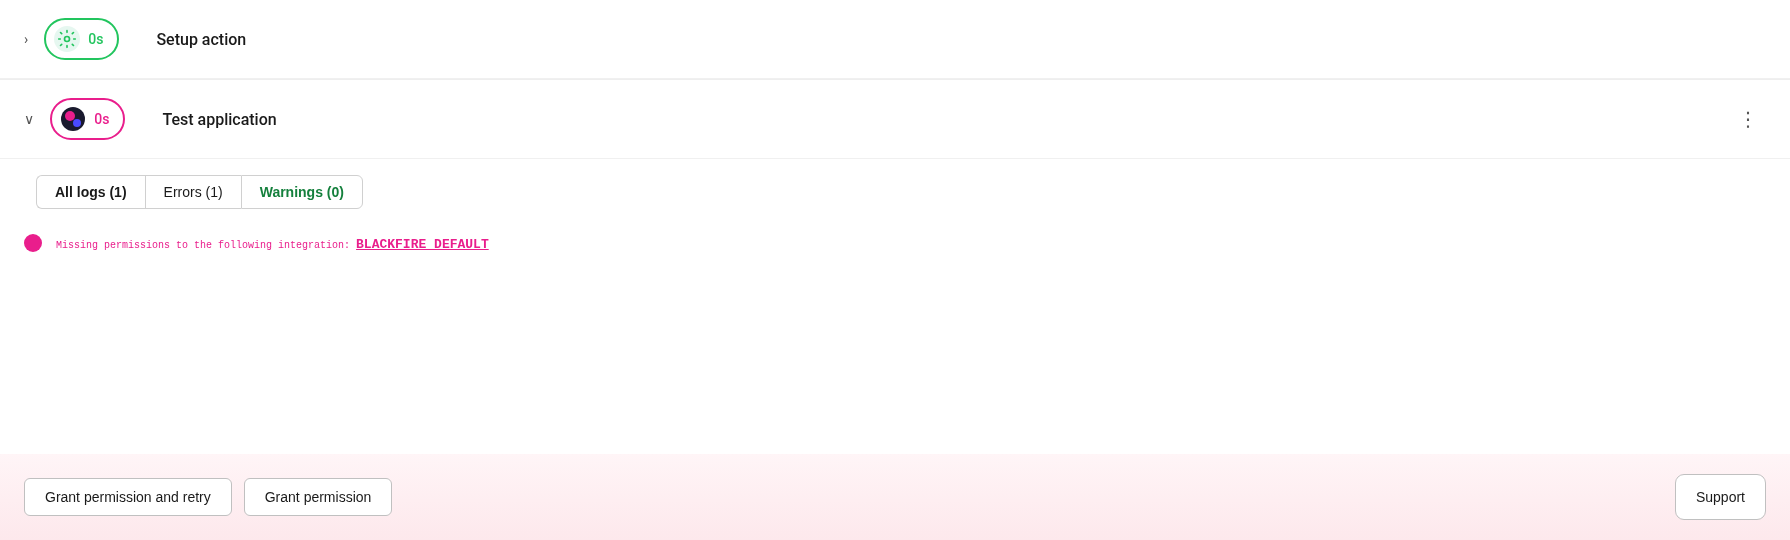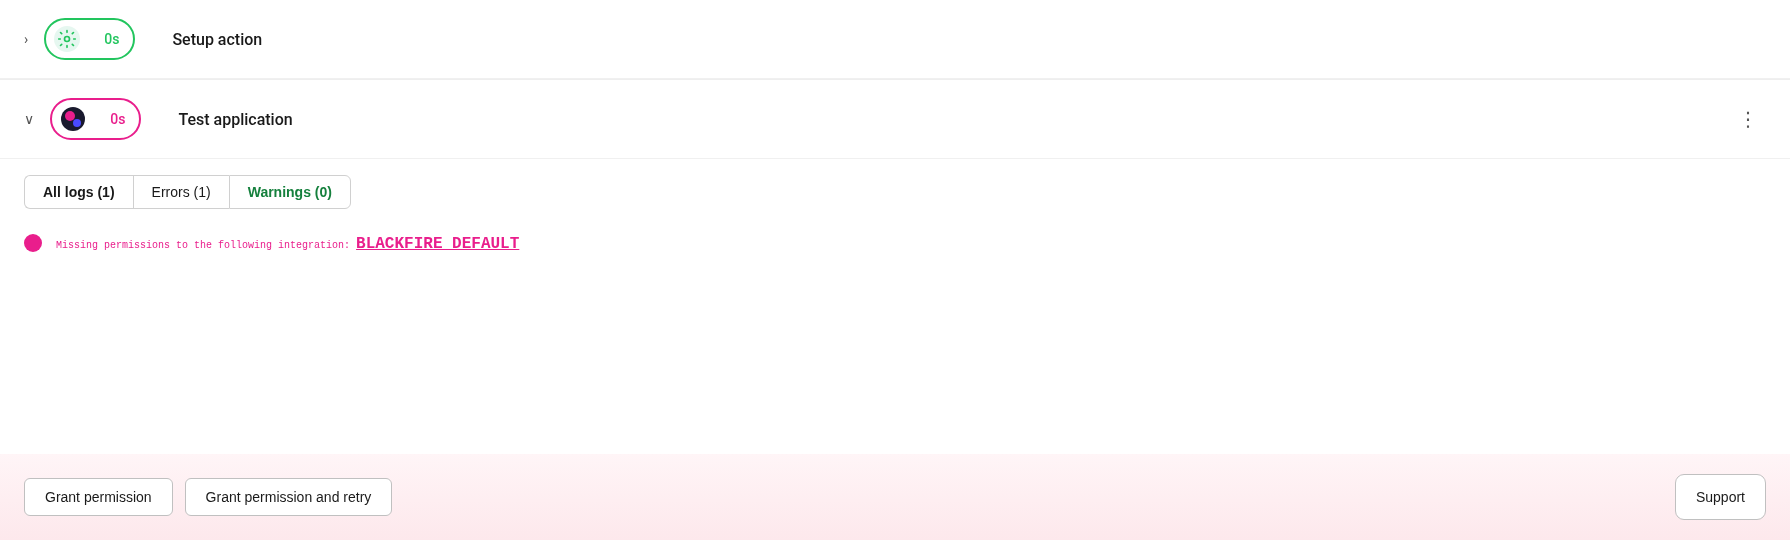--- a/index.html
+++ b/index.html
@@ -37,21 +37,21 @@
     .chevron {
       color: #555;
       font-size: 14px;
       cursor: pointer;
       user-select: none;
     }
 
     .status-badge {
       display: flex;
       align-items: center;
-      gap: 24px;
+      gap: 8px;
       border-radius: 999px;
       padding: 6px 14px 6px 8px;
       font-size: 14px;
       font-weight: 500;
       cursor: pointer;
     }
 
     .status-badge-green {
       border: 2px solid #22c55e;
       color: #22c55e;
@@ -98,21 +98,21 @@
       font-size: 20px;
       color: #555;
       cursor: pointer;
       padding: 4px 8px;
     }
 
     
     .tabs-row {
       display: flex;
       align-items: center;
-      padding: 16px 24px 0 24px;
+      padding: 16px 24px 0 36px;
       gap: 0;
     }
 
     .tab {
       padding: 8px 18px;
       border: 1px solid #d0d0d0;
       font-size: 14px;
       cursor: pointer;
       background: #fff;
       color: #1a1a1a;
@@ -151,21 +151,21 @@
     }
 
     .error-message {
       font-family: 'Courier New', Courier, monospace;
       font-size: 10px;
       color: #e91e8c;
     }
 
     .error-integration {
       font-family: 'Courier New', Courier, monospace;
-      font-size: 16px;
+      font-size: 13px;
       color: #e91e8c;
       font-weight: 700;
       text-decoration: underline;
     }
 
     
     .footer-bar {
       margin-top: auto;
       background: linear-gradient(180deg, #fff5f7 0%, #fde8ec 100%);
       padding: 20px 24px;
@@ -286,18 +286,18 @@
   </div>
 
   <div class="error-row">
     <div class="error-dot"></div>
     <div>
       <span class="error-message">Missing permissions to the following integration: </span><span class="error-integration">BLACKFIRE_DEFAULT</span>
     </div>
   </div>
 
   <div class="footer-bar">
+    <button class="action-button">Grant permission and retry</button>
     <button class="action-button">Grant permission</button>
-    <button class="action-button">Grant permission and retry</button>
     <button class="support-button">Support</button>
   </div>
 
 </div>
 
 </body></html>

